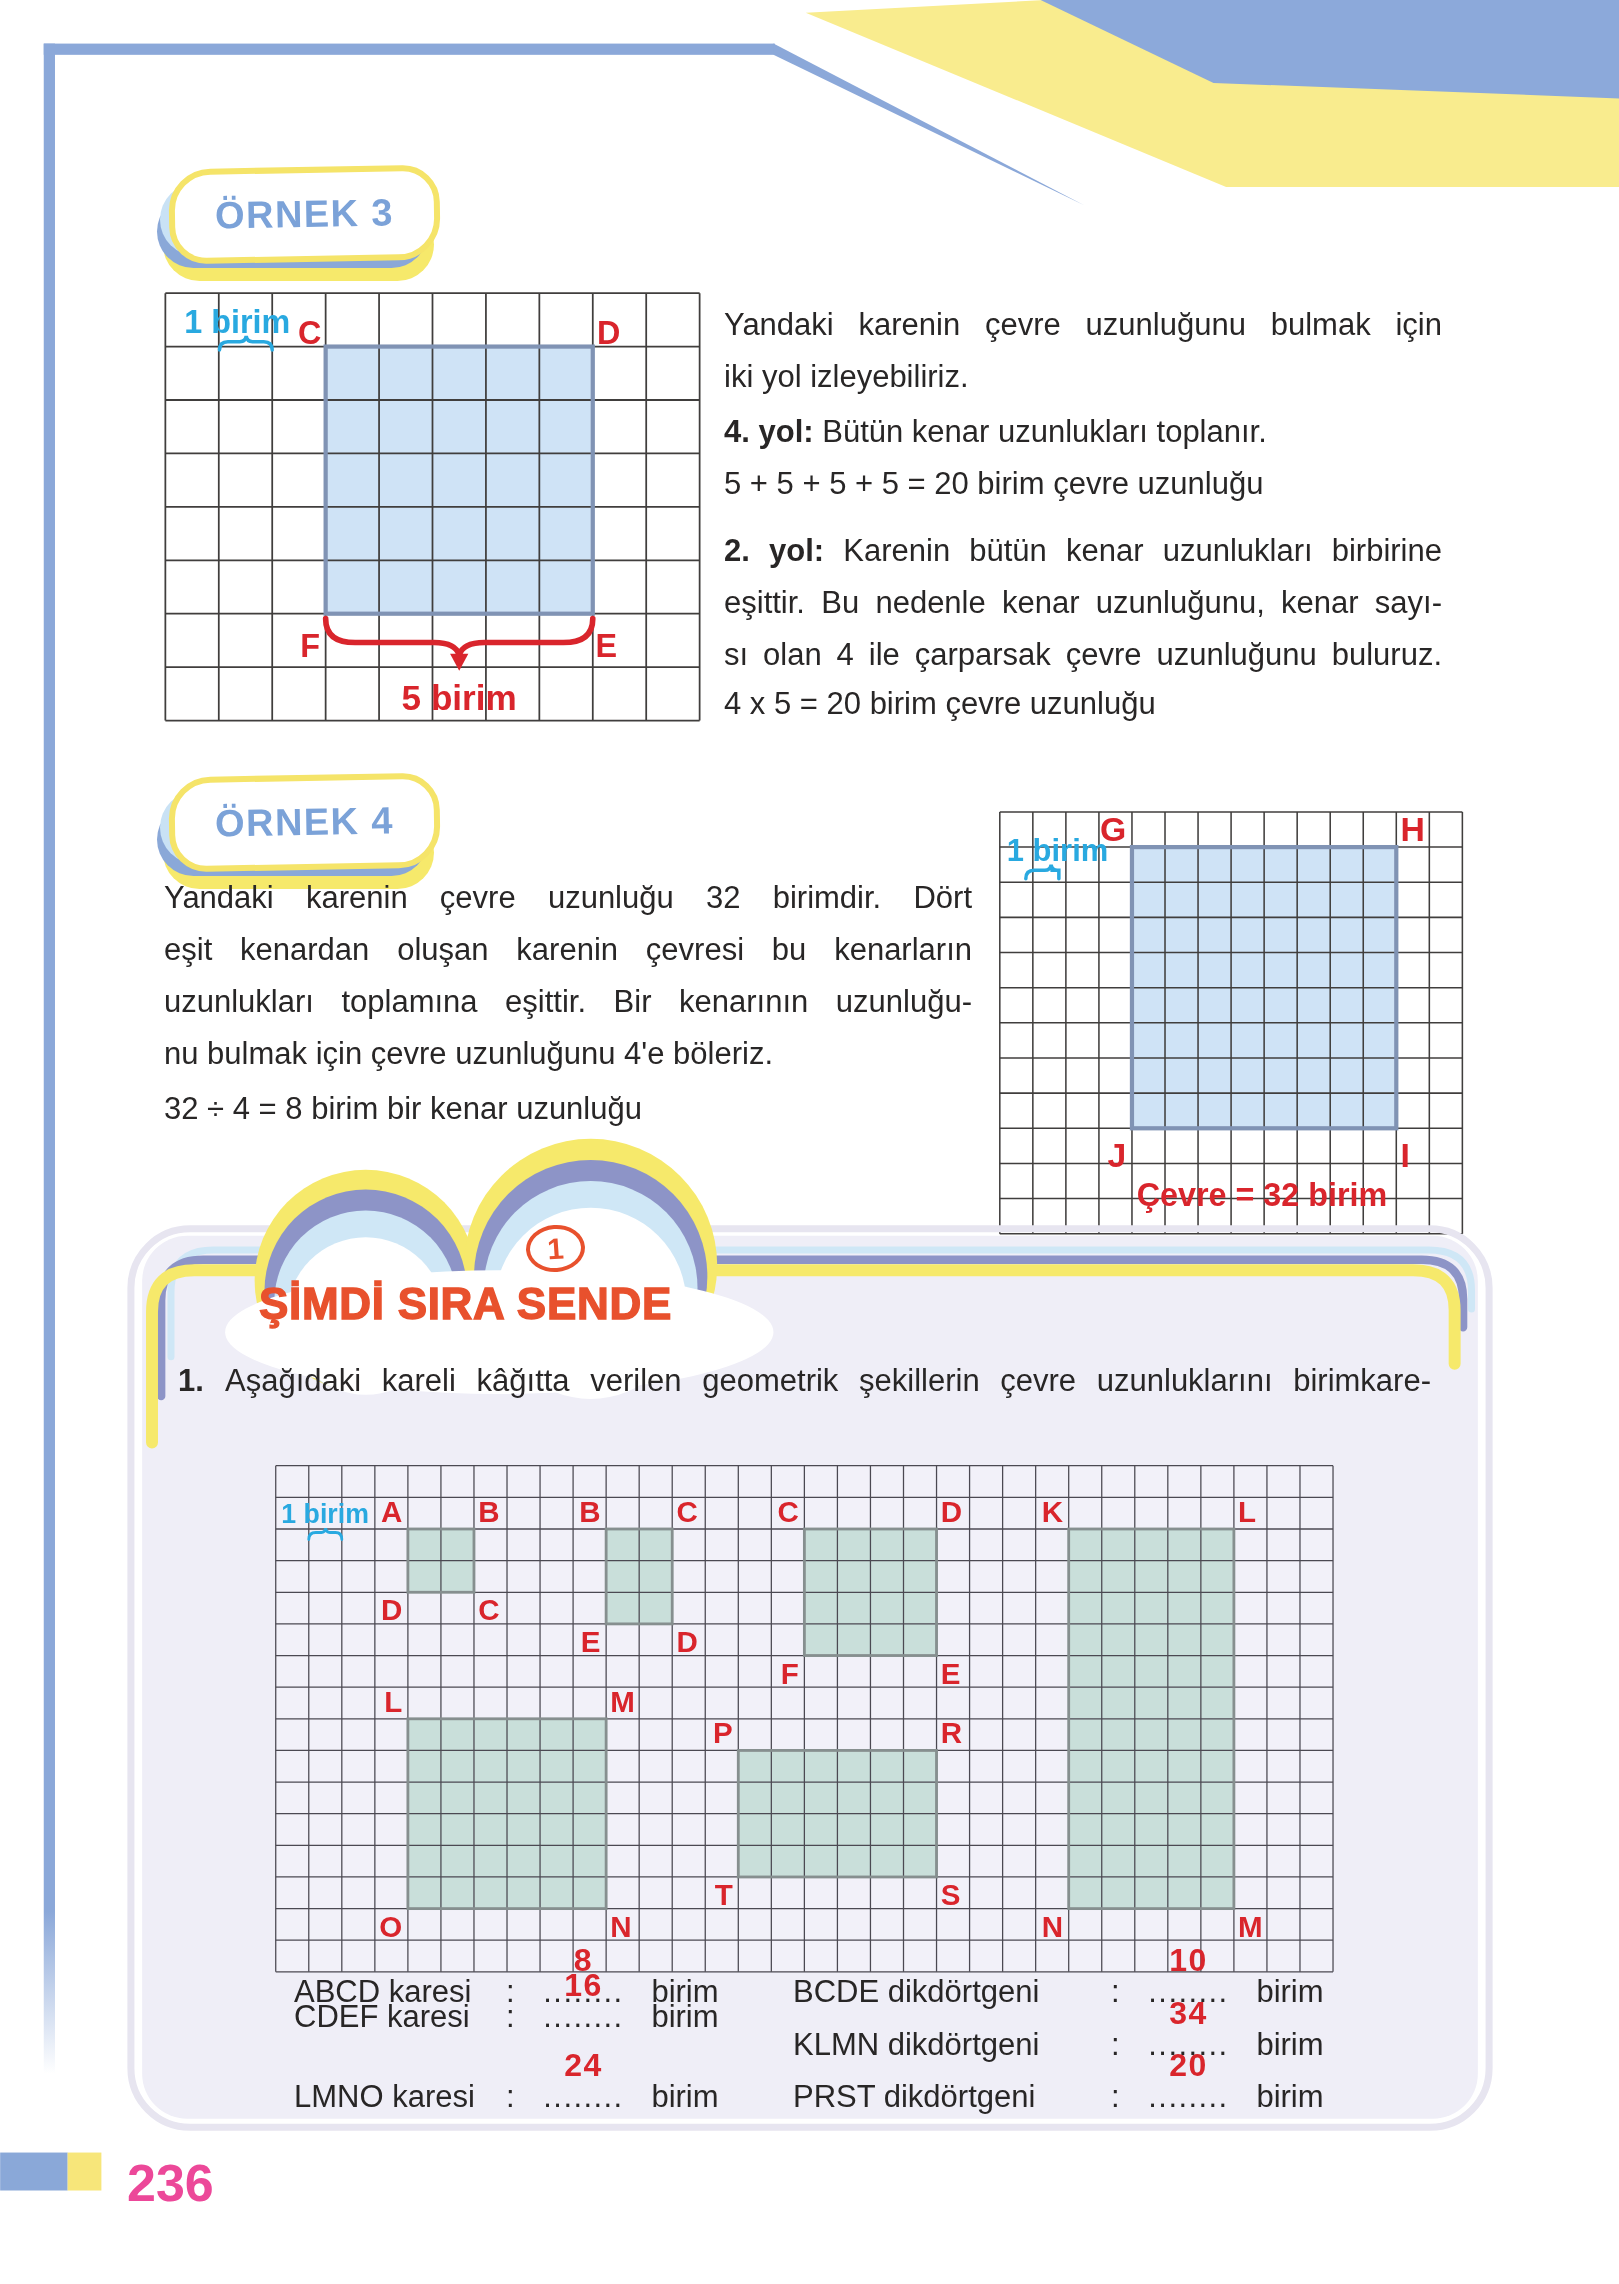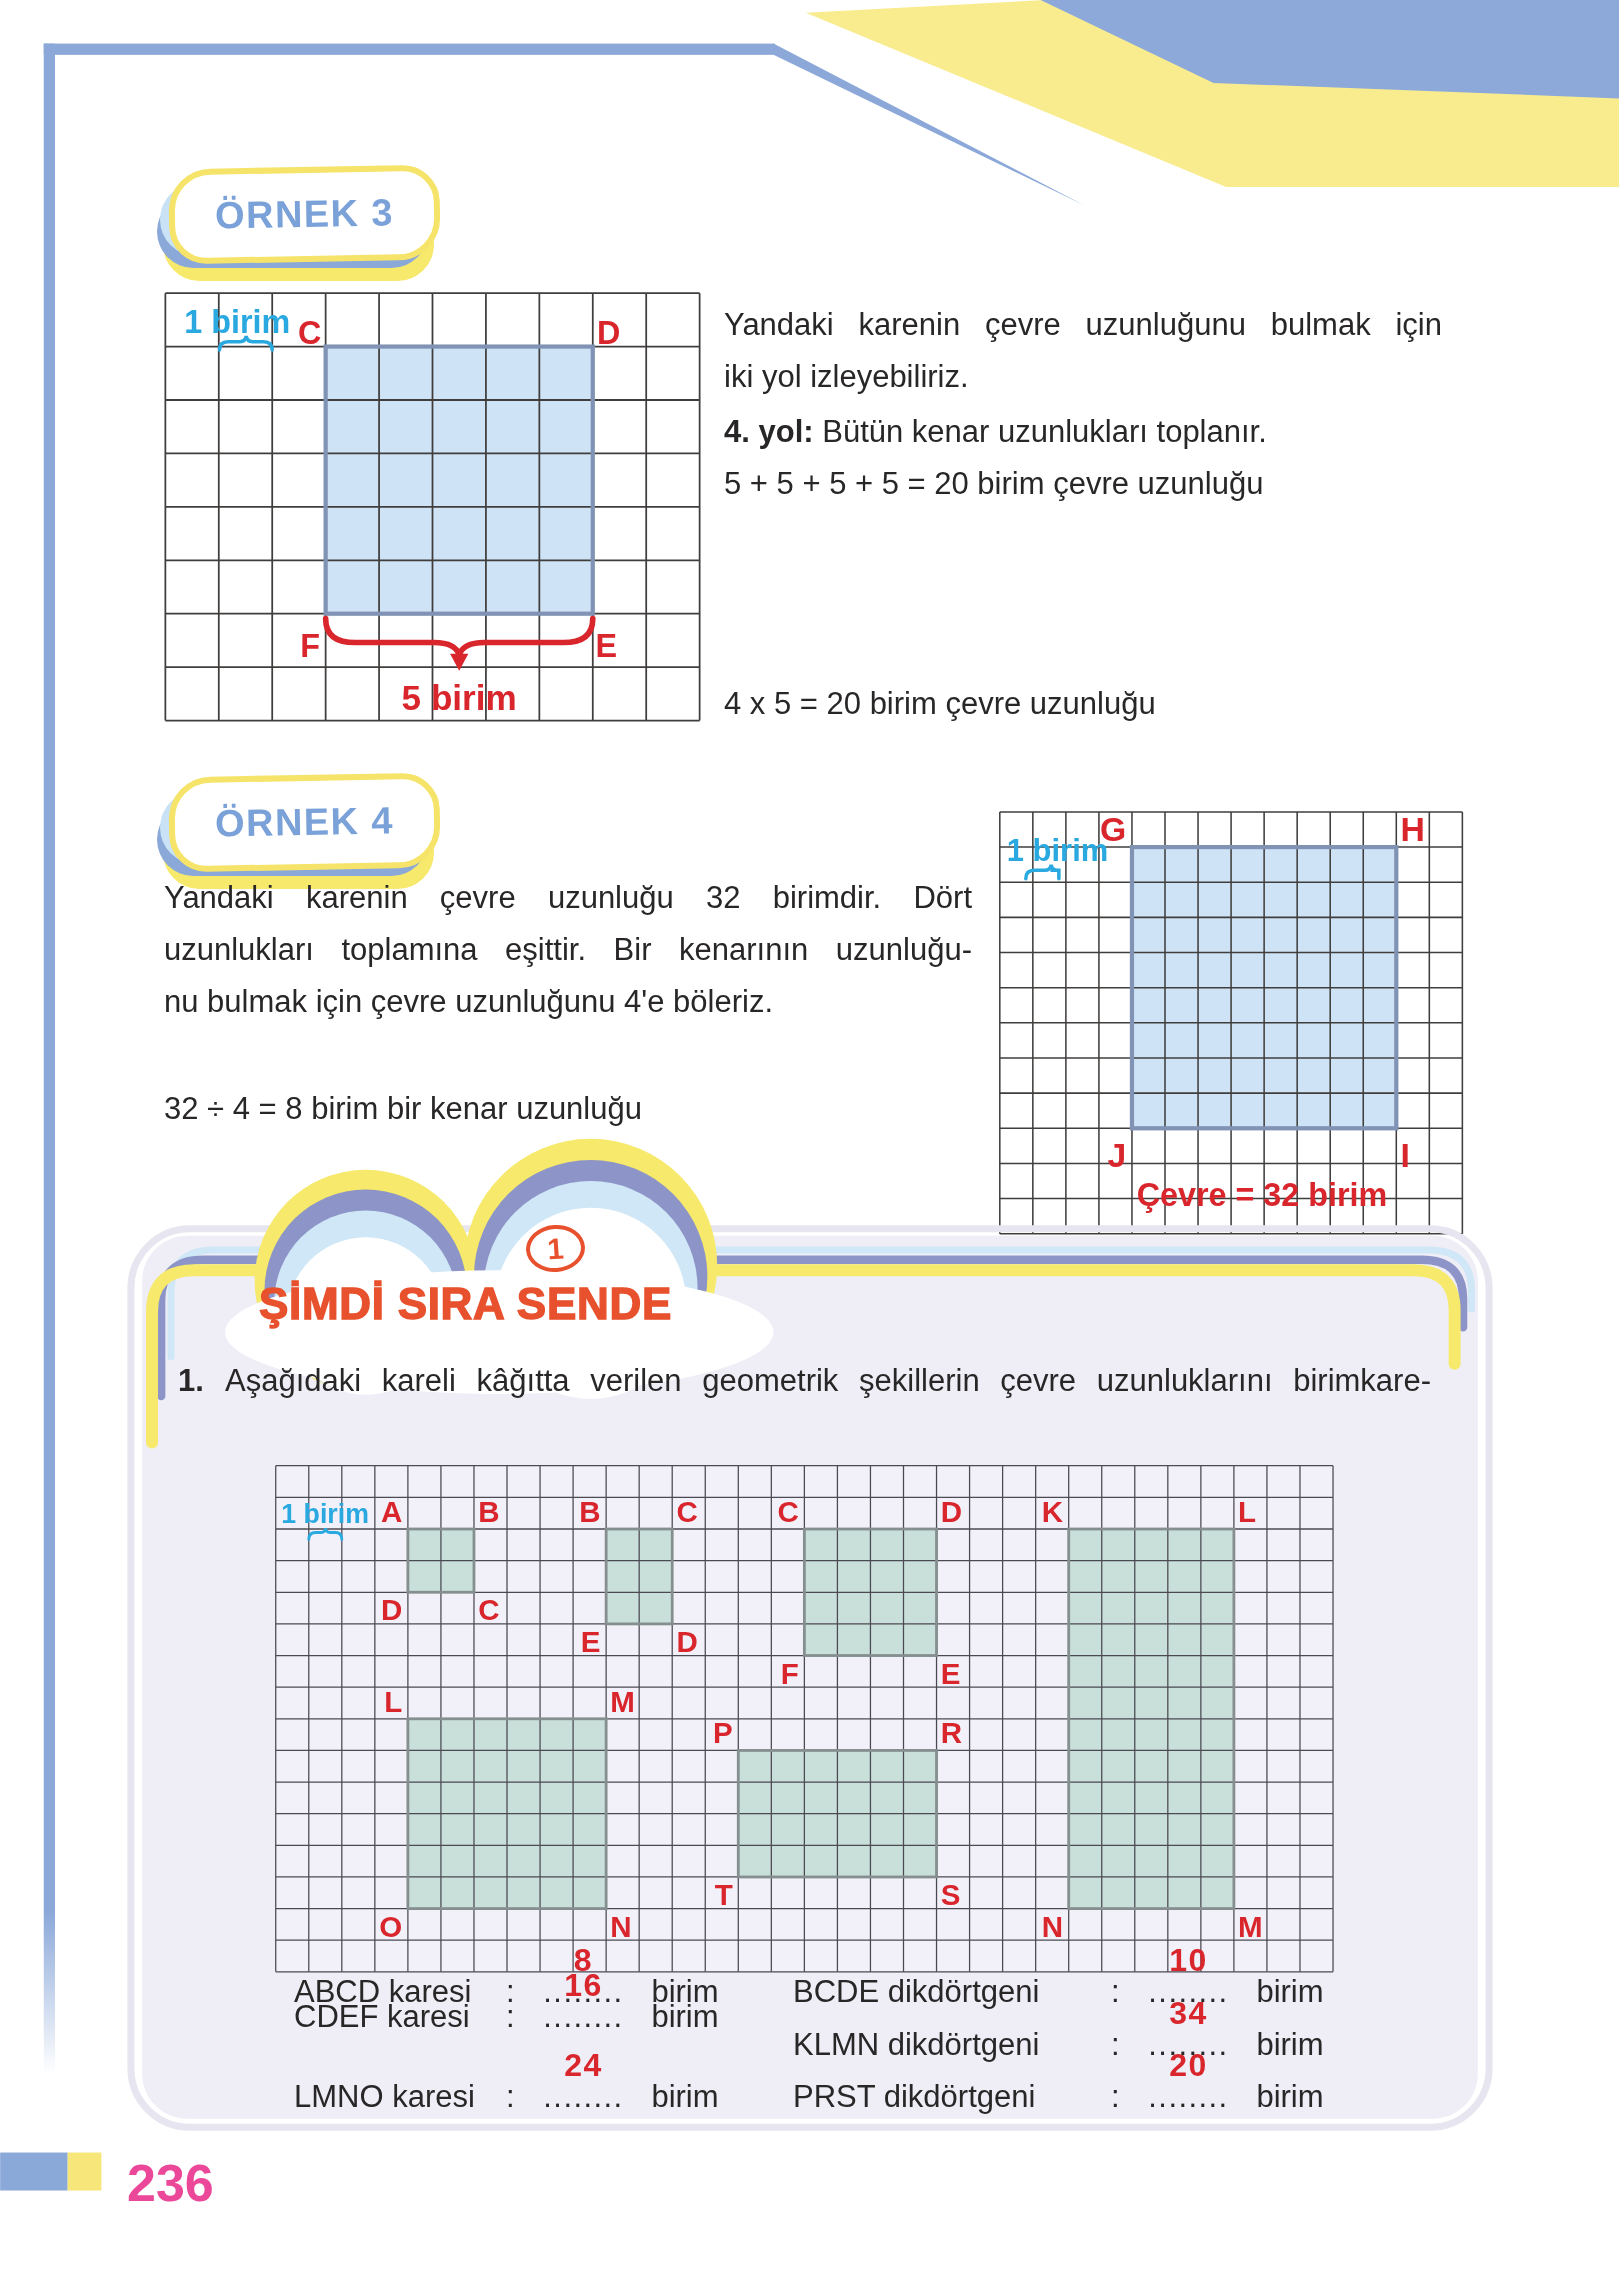--- a/index.html
+++ b/index.html
@@ -286,24 +286,30 @@
   </div>
 
   <div class="tblock" style="left:724px;top:299px;width:718px;">
     <div class="ln j">Yandaki karenin çevre uzunluğunu bulmak için</div>
     <div class="ln">iki yol izleyebiliriz.</div>
   </div>
   <div class="tblock" style="left:724px;top:406px;width:718px;">
     <div class="ln"><b>4. yol:</b> <span>Bütün kenar uzunlukları toplanır.</span></div>
     <div class="ln">5 + 5 + 5 + 5 = 20 birim çevre uzunluğu</div>
   </div>
+  <div class="tblock" style="left:724px;top:525px;width:718px;">
+    <div class="ln j"><b>2. yol:</b> <span>Karenin bütün kenar uzunlukları birbirine</span></div>
+    <div class="ln j">eşittir. Bu nedenle kenar uzunluğunu, kenar sayı-</div>
+    <div class="ln j">sı olan 4 ile çarparsak çevre uzunluğunu buluruz.</div>
+  </div>
   <div class="eq" style="left:724px;top:683px;">4 x 5 = 20 birim çevre uzunluğu</div>
 
   <div class="tblock" style="left:164px;top:872px;width:808px;">
     <div class="ln j">Yandaki karenin çevre uzunluğu 32 birimdir. Dört</div>
+    <div class="ln j">eşit kenardan oluşan karenin çevresi bu kenarların</div>
     <div class="ln j">uzunlukları toplamına eşittir. Bir kenarının uzunluğu-</div>
     <div class="ln">nu bulmak için çevre uzunluğunu 4'e böleriz.</div>
   </div>
   <div class="eq" style="left:164px;top:1088px;">32 ÷ 4 = 8 birim bir kenar uzunluğu</div>
 
   <div class="circ1">
       <span>1</span>
     </div>
   <div class="sira-title">ŞİMDİ SIRA SENDE</div>
 

